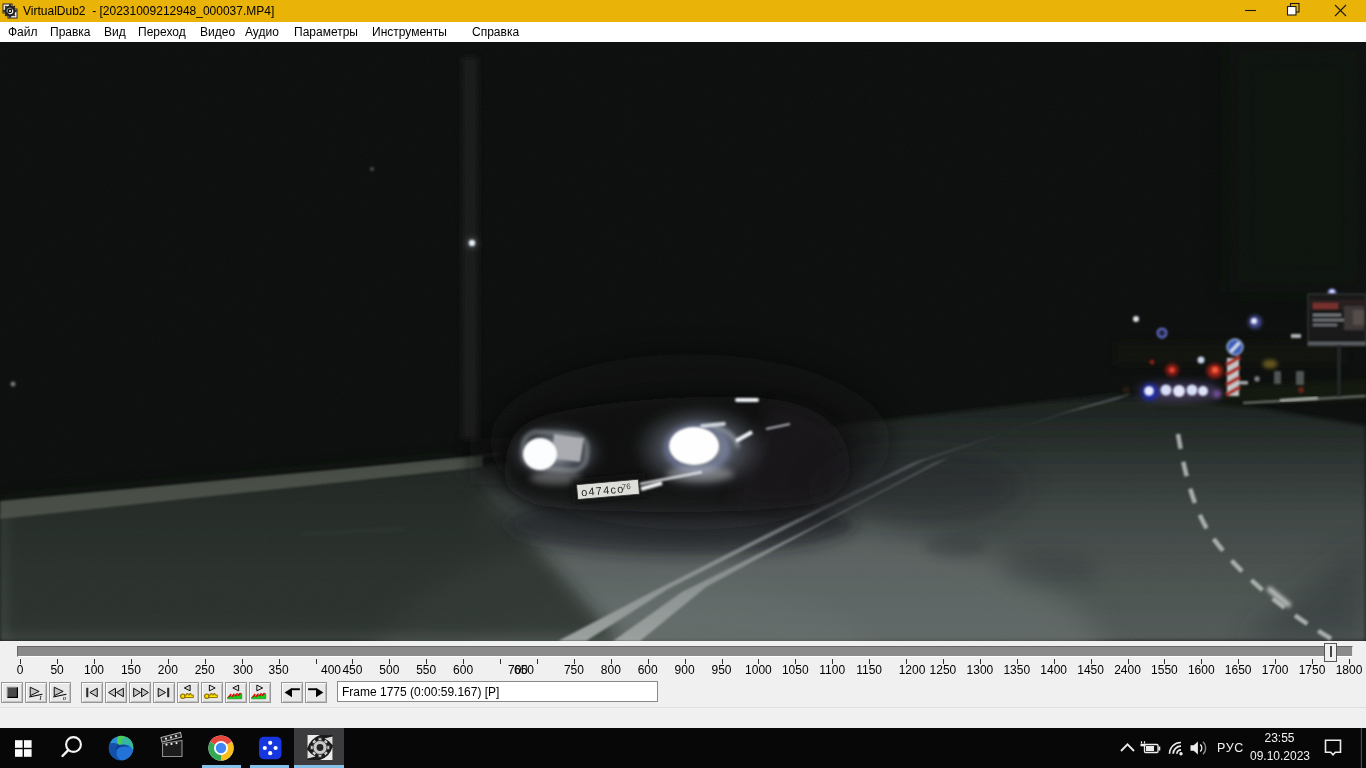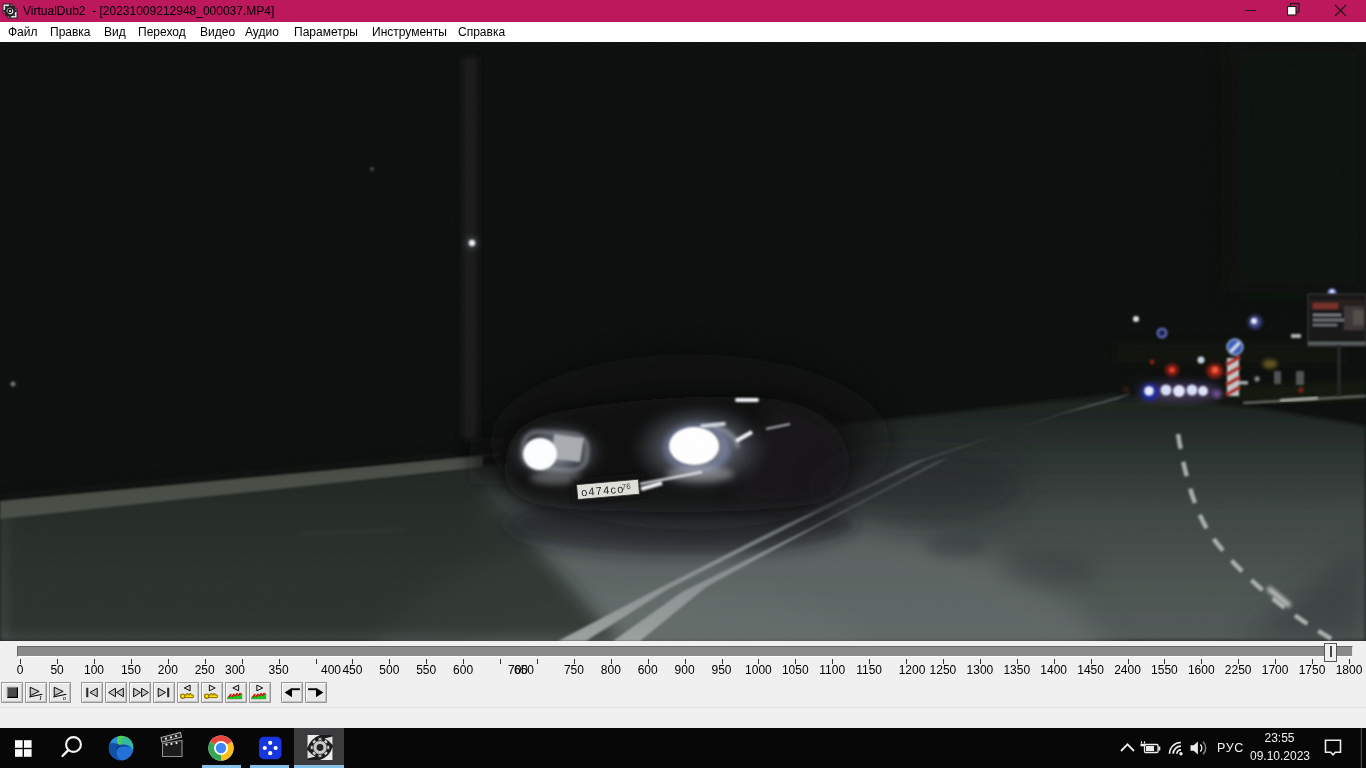--- a/index.html
+++ b/index.html
@@ -1,16 +1,16 @@
 <!DOCTYPE html>
 <html><head><meta charset="utf-8"><style>
 html,body{margin:0;padding:0;width:1366px;height:768px;overflow:hidden;
  font-family:"Liberation Sans",sans-serif;background:#f0f0f0;}
 .abs{position:absolute;}
-#titlebar{left:0;top:0;width:1366px;height:22px;background:#be185d;}
+#titlebar{left:0;top:0;width:1366px;height:22px;background:#eab308;}
 #title{left:23px;top:0;height:22px;line-height:23px;font-size:12px;color:#000;white-space:pre;}
 #menubar{left:0;top:22px;width:1366px;height:20px;background:#fff;}
 .mi{position:absolute;top:0;height:20px;line-height:21px;font-size:12px;color:#000;}
 #video{left:0;top:42px;}
 #panel{left:0;top:641px;width:1366px;height:87px;background:#f0f0f0;}
 #track{position:absolute;left:17px;top:5px;width:1336px;height:11px;background:#8a8a8a;
  border:1px solid #666;border-bottom-color:#fff;border-right-color:#e8e8e8;box-sizing:border-box;}
 #thumb{position:absolute;left:1324px;top:2px;width:13px;height:19px;background:#f0f0f0;
  border:1px solid #555;box-sizing:border-box;}
 #thumb div{position:absolute;left:5px;top:2px;width:2px;height:11px;background:#444;}
@@ -57,21 +57,21 @@
 </div>
 <div class="abs" id="menubar">
     <span class="mi" style="left:8px">Файл</span>
     <span class="mi" style="left:50px">Правка</span>
     <span class="mi" style="left:104px">Вид</span>
     <span class="mi" style="left:138px">Переход</span>
     <span class="mi" style="left:200px">Видео</span>
     <span class="mi" style="left:245px">Аудио</span>
     <span class="mi" style="left:294px">Параметры</span>
     <span class="mi" style="left:372px">Инструменты</span>
-    <span class="mi" style="left:458px">Справка</span>
+    <span class="mi" style="left:472px">Справка</span>
   </div>
 <svg class="abs" id="video" width="1366" height="599" viewBox="0 0 1366 599">
 <defs>
 <filter id="b1" x="-60%" y="-60%" width="220%" height="220%">
         <feGaussianBlur stdDeviation="1"></feGaussianBlur>
       </filter>
 <filter id="b2" x="-60%" y="-60%" width="220%" height="220%">
         <feGaussianBlur stdDeviation="2"></feGaussianBlur>
       </filter>
 <filter id="b3" x="-60%" y="-60%" width="220%" height="220%">
@@ -278,21 +278,21 @@
     <div class="tick" style="left:1238.2px"></div>
     <div class="tick" style="left:1275.1px"></div>
     <div class="tick" style="left:1312.0px"></div>
     <div class="tick" style="left:1349.0px"></div>
     <div class="tlab" style="left:20.2px">0</div>
     <div class="tlab" style="left:57.1px">50</div>
     <div class="tlab" style="left:94.0px">100</div>
     <div class="tlab" style="left:130.9px">150</div>
     <div class="tlab" style="left:167.8px">200</div>
     <div class="tlab" style="left:204.7px">250</div>
-    <div class="tlab" style="left:235px">300</div>
+    <div class="tlab" style="left:243px">300</div>
     <div class="tlab" style="left:278.6px">350</div>
     <div class="tlab" style="left:331px">400</div>
     <div class="tlab" style="left:352.4px">450</div>
     <div class="tlab" style="left:389.3px">500</div>
     <div class="tlab" style="left:426.2px">550</div>
     <div class="tlab" style="left:463.1px">600</div>
     <div class="tlab" style="left:524px">650</div>
     <div class="tlab" style="left:518px">700</div>
     <div class="tlab" style="left:573.9px">750</div>
     <div class="tlab" style="left:610.8px">800</div>
@@ -305,21 +305,21 @@
     <div class="tlab" style="left:869.1px">1150</div>
     <div class="tlab" style="left:912px">1200</div>
     <div class="tlab" style="left:942.9px">1250</div>
     <div class="tlab" style="left:979.9px">1300</div>
     <div class="tlab" style="left:1016.8px">1350</div>
     <div class="tlab" style="left:1053.7px">1400</div>
     <div class="tlab" style="left:1090.6px">1450</div>
     <div class="tlab" style="left:1127.5px">2400</div>
     <div class="tlab" style="left:1164.4px">1550</div>
     <div class="tlab" style="left:1201.3px">1600</div>
-    <div class="tlab" style="left:1238.2px">2250</div>
+    <div class="tlab" style="left:1238.2px">1650</div>
     <div class="tlab" style="left:1275.1px">1700</div>
     <div class="tlab" style="left:1312.0px">1750</div>
     <div class="tlab" style="left:1349.0px">1800</div>
 <div class="btn" style="left:1px">
       <svg width="20" height="19" viewBox="0 0 19 17">
         <rect x="5" y="3.5" width="9" height="9" fill="#4a4a4a"></rect>
         <path d="M14.5,3.5 l0,9.5 -9.5,0" stroke="#000" stroke-width="1.4" fill="none"></path>
         <path d="M5,12.5 l0,-9 9,0" stroke="#8f8f8f" stroke-width="1" fill="none"></path>
       </svg>
     </div>
@@ -404,20 +404,21 @@
         <polygon points="2.5,8.5 9.5,4 9.5,13" fill="#000"></polygon>
         <rect x="9.5" y="4.5" width="7.5" height="1.8" fill="#000"></rect>
       </svg>
     </div>
     <div class="btn" style="left:305px">
       <svg width="20" height="19" viewBox="0 0 19 17">
         <rect x="2" y="4.5" width="7.5" height="1.8" fill="#000"></rect>
         <polygon points="16.5,8.5 9.5,4 9.5,13" fill="#000"></polygon>
       </svg>
     </div>
+<div id="status">Frame 1775 (0:00:59.167) [P]</div>
 <div id="sline"></div>
 </div>
 <svg class="abs" id="taskbar" width="1366" height="40" viewBox="0 0 1366 40">
 <rect x="0" y="0" width="1366" height="40" fill="#070707"></rect>
 <rect x="294" y="0" width="50" height="40" fill="#3c3c3e"></rect>
 <rect x="202" y="37" width="39" height="3" fill="#85c0e8"></rect>
 <rect x="250" y="37" width="39" height="3" fill="#85c0e8"></rect>
 <rect x="294" y="37" width="50" height="3" fill="#85c0e8"></rect>
 <g fill="#fcfcfc">
 <rect x="15" y="12.2" width="7.6" height="7.6"></rect>

